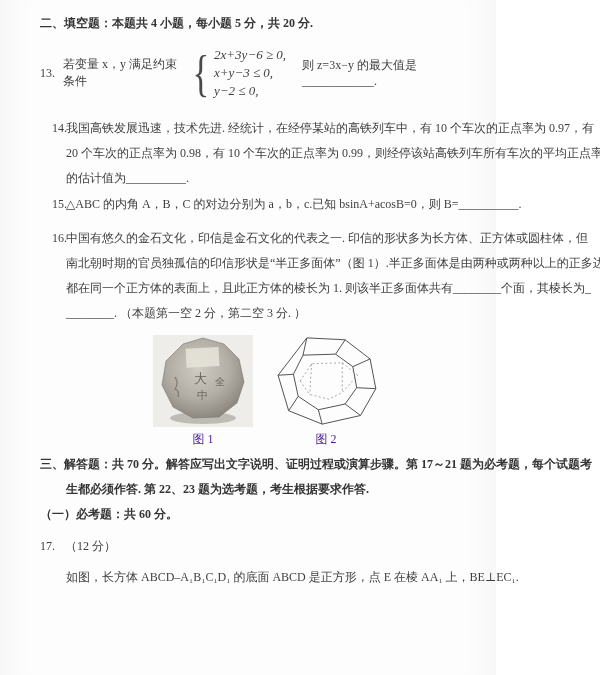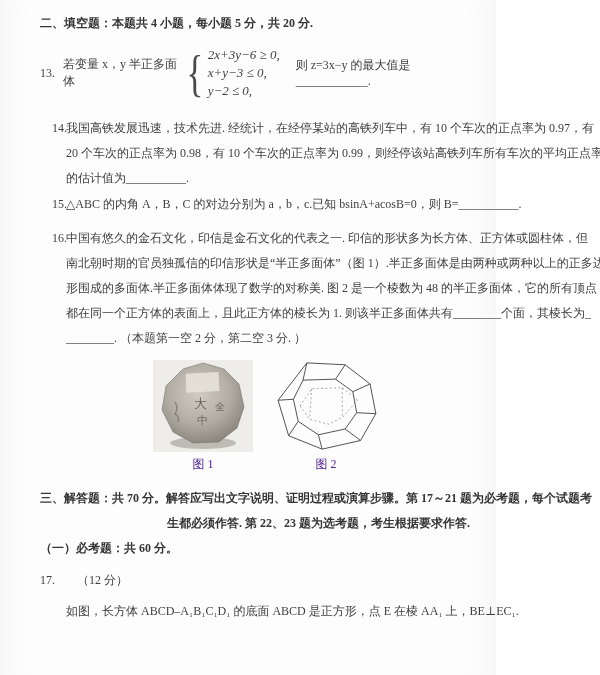--- a/index.html
+++ b/index.html
@@ -32,36 +32,36 @@
   .q14 { margin-top:16px; }
   .q15 { margin-top:1px; }
   .q16 { margin-top:9px; }
 
   
   .figures { margin-top:9px; display:flex; justify-content:center; gap:18px; transform:translateX(12px); }
   .figure { display:flex; flex-direction:column; align-items:center; }
   .figcap { font-size:12px; line-height:20px; margin-top:2px; color:#4c1d95; }
 
   
-  .sec3 { margin-top:12px;text-align:right; }
+  .sec3 { margin-top:3px; }
   .sec3 .outdent { display:block; margin-left:-26px; }
   .part1 { }
-  .q17head { margin-top:7px; display:flex; gap:22px; }
+  .q17head { margin-top:7px; display:flex; gap:10px; }
   .q17text { margin-top:6px; padding-left:26px; }
 </style>
 </head>
 <body>
 
 <div class="paper">
 
   <div class="line bold header">二、填空题：本题共 4 小题，每小题 5 分，共 20 分.</div>
 
   <div class="q13row">
     <span class="qnum">13.</span>
-    <span>若变量 x，y 半正多面体</span>
+    <span>若变量 x，y 满足约束条件</span>
     <span class="brace">{</span>
     <div class="sys">
       <div>2x+3y−6 ≥ 0,</div>
       <div>x+y−3 ≤ 0,</div>
       <div>y−2 ≤ 0,</div>
     </div>
     <span class="q13tail">则 z=3x−y 的最大值是____________.</span>
   </div>
 
   <div class="qblock q14">
@@ -73,21 +73,20 @@
 
   <div class="qblock q15">
     <span class="qnum line">15.</span>
     <div class="line">△ABC 的内角 A，B，C 的对边分别为 a，b，c.已知 bsinA+acosB=0，则 B=__________.</div>
   </div>
 
   <div class="qblock q16">
     <span class="qnum line">16.</span>
     <div class="line">中国有悠久的金石文化，印信是金石文化的代表之一. 印信的形状多为长方体、正方体或圆柱体，但</div>
     <div class="line">南北朝时期的官员独孤信的印信形状是“半正多面体”（图 1）.半正多面体是由两种或两种以上的正多边</div>
-    <div class="line">形围成的多面体.半正多面体体现了数学的对称美. 图 2 是一个棱数为 48 的半正多面体，它的所有顶点</div>
     <div class="line">都在同一个正方体的表面上，且此正方体的棱长为 1. 则该半正多面体共有________个面，其棱长为_</div>
     <div class="line">________. （本题第一空 2 分，第二空 3 分. ）</div>
   </div>
 
   <div class="figures">
 
     <div class="figure">
       <svg width="100" height="92" viewBox="0 0 100 92">
         <defs>
           <radialGradient id="sealg" cx="45%" cy="38%" r="68%">

